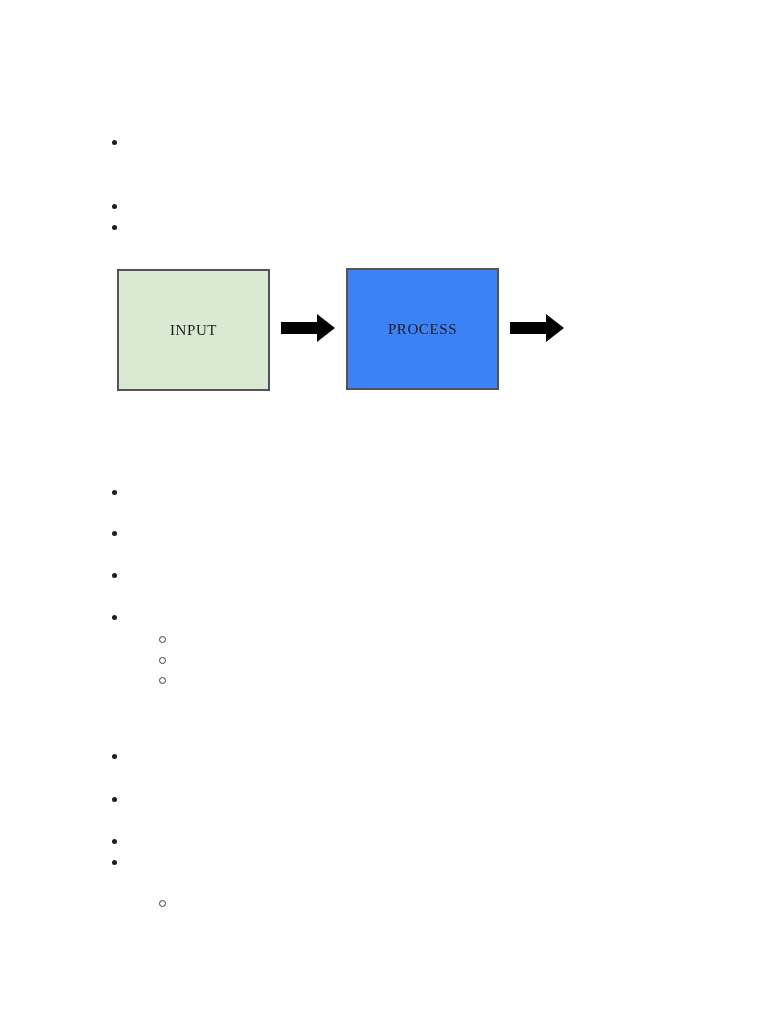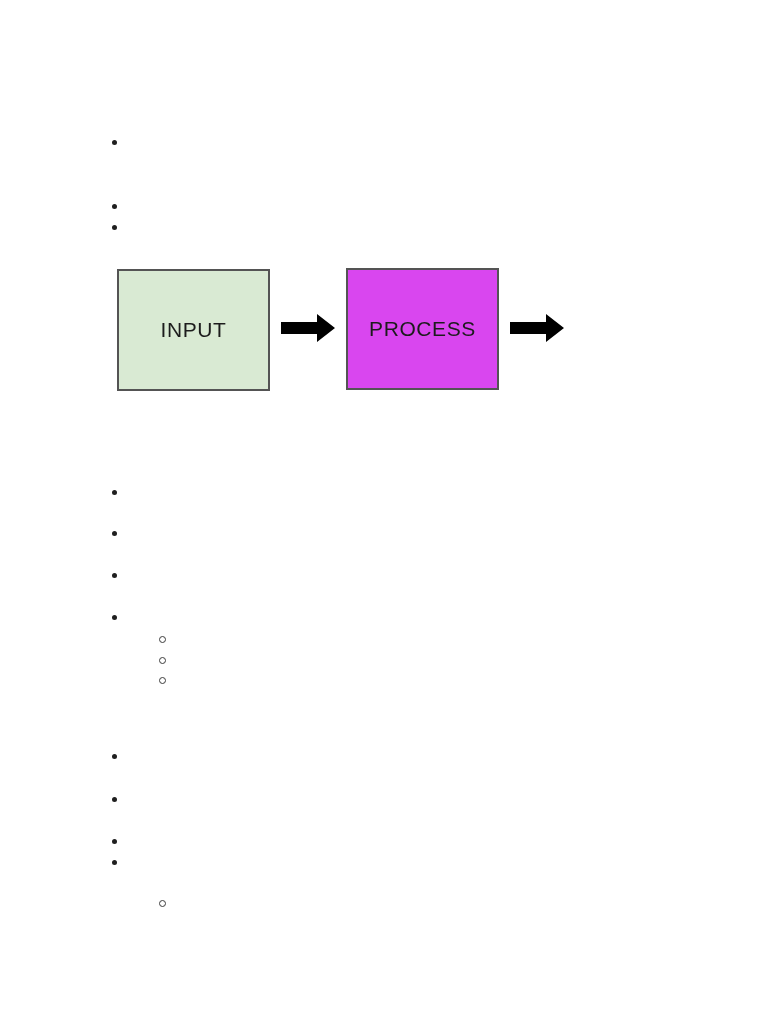--- a/index.html
+++ b/index.html
@@ -35,25 +35,26 @@
   .diagram-box {
     position: absolute;
     width: 153px;
     height: 122px;
     border: 2px solid #545454;
     display: flex;
     align-items: center;
     justify-content: center;
   }
   .box-label {
-    font-size: 21px;
+    font-size: 15px;
     letter-spacing: 0.6px;
     color: #1c1c1c;
     font-weight: 400;
     white-space: nowrap;
+    font-family: Liberation Serif, serif;
   }
   .box-input   { left: 117px; top: 269px; }
   .box-process { left: 346px; top: 268px; }
   .box-output  { left: 576px; top: 267px; }
   .arrow {
     position: absolute;
     width: 54px;
     height: 30px;
   }
   .arrow-1 { left: 281px; top: 313px; }
@@ -69,21 +70,21 @@
   <div class="bullet" style="top:225px"></div>
 
   <div class="diagram-box box-input" style="background-color: rgb(217, 234, 211); border-color: rgb(84, 84, 84);">
     <span class="box-label" style="color: rgb(28, 28, 28);">INPUT</span>
   </div>
 
   <svg class="arrow arrow-1" viewBox="0 0 54 30">
     <polygon points="0,9 36,9 36,1 54,15 36,29 36,21 0,21" fill="#000000"></polygon>
   </svg>
 
-  <div class="diagram-box box-process" style="background-color: #d946ef; border-color: rgb(84, 84, 84);">
+  <div class="diagram-box box-process" style="background-color: #3b82f6; border-color: rgb(84, 84, 84);">
     <span class="box-label" style="color: rgb(28, 28, 28);">PROCESS</span>
   </div>
 
   <svg class="arrow arrow-2" viewBox="0 0 54 30">
     <polygon points="0,9 36,9 36,1 54,15 36,29 36,21 0,21" fill="#000000"></polygon>
   </svg>
 
 
   <div class="bullet" style="top:490px"></div>
   <div class="bullet" style="top:531px"></div>

